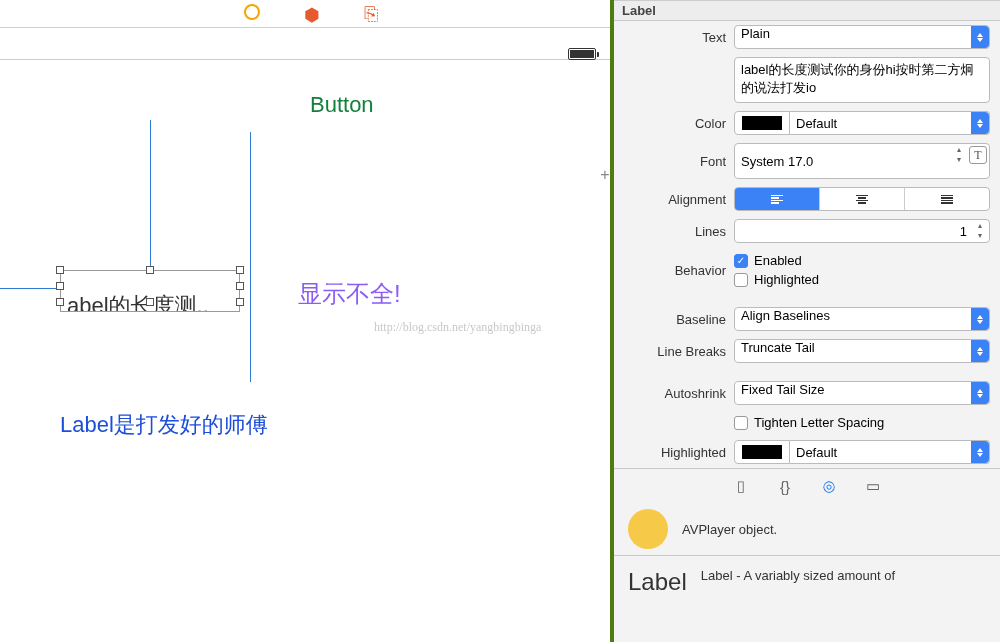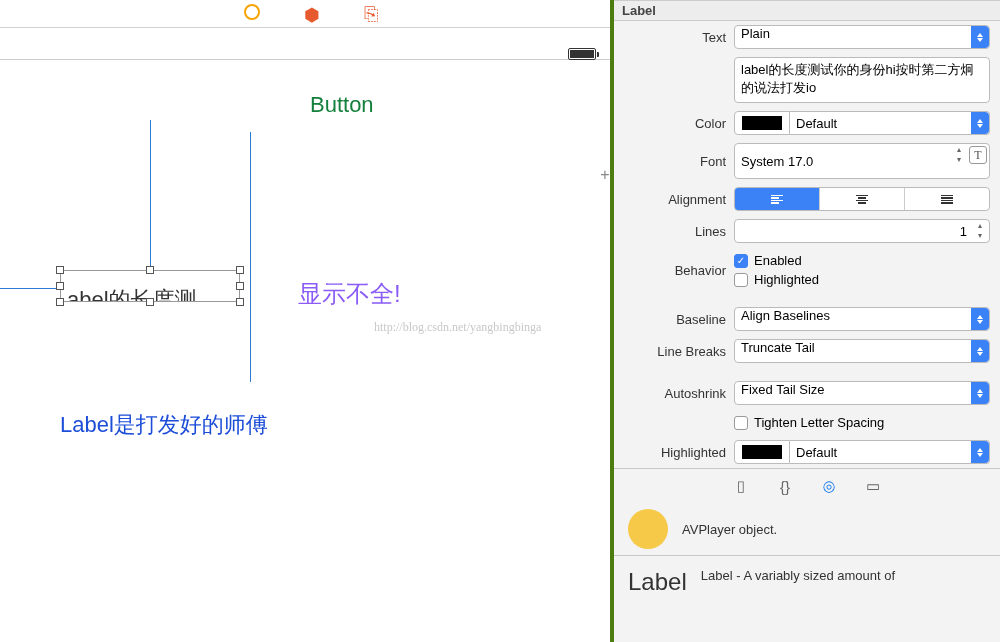--- a/index.html
+++ b/index.html
@@ -16,21 +16,21 @@
 .battery { position: absolute; right: 14px; top: 20px; width: 28px; height: 12px; border: 1.5px solid #333; border-radius: 2px; }
 .battery::after { content:''; position:absolute; right:-4px; top:3px; width:2px; height:5px; background:#333; border-radius:0 1px 1px 0;}
 .battery-fill { position:absolute; left:1px; top:1px; width:24px; height:8px; background:#333; }
 
 .btn-text { position:absolute; left:310px; top:92px; font-size:22px; color:#15803d; }
 
 .guide-v1 { position:absolute; left:150px; top:120px; width:0; height:152px; border-left:1px solid #2e7bd6; }
 .guide-v2 { position:absolute; left:250px; top:132px; width:0; height:250px; border-left:1px solid #2e7bd6; }
 .guide-h { position:absolute; left:0; top:288px; width:60px; border-top:1px solid #2e7bd6; }
 
-.sel-label { position:absolute; left:60px; top:270px; width:180px; height:32px; border:1px solid #999; font-size:22px; color:#333; padding:14px 6px; overflow:hidden; white-space:nowrap; }
+.sel-label { position:absolute; left:60px; top:270px; width:180px; height:32px; border:1px solid #999; font-size:22px; color:#333; padding:20px 6px; overflow:hidden; white-space:nowrap; }
 .handle { position:absolute; width:8px; height:8px; background:#fff; border:1px solid #555; }
 .h-tl{left:56px;top:266px;} .h-tm{left:146px;top:266px;} .h-tr{left:236px;top:266px;}
 .h-ml{left:56px;top:282px;} .h-mr{left:236px;top:282px;}
 .h-bl{left:56px;top:298px;} .h-bm{left:146px;top:298px;} .h-br{left:236px;top:298px;}
 
 .red-annot { position:absolute; left:298px; top:278px; font-size:24px; color:#8b5cf6; }
 .watermark { position:absolute; left:374px; top:320px; font-size:12px; color:#c8c8c8; font-family:serif; }
 .other-label { position:absolute; left:60px; top:410px; font-size:22px; color:#1d4ed8; }
 
 

